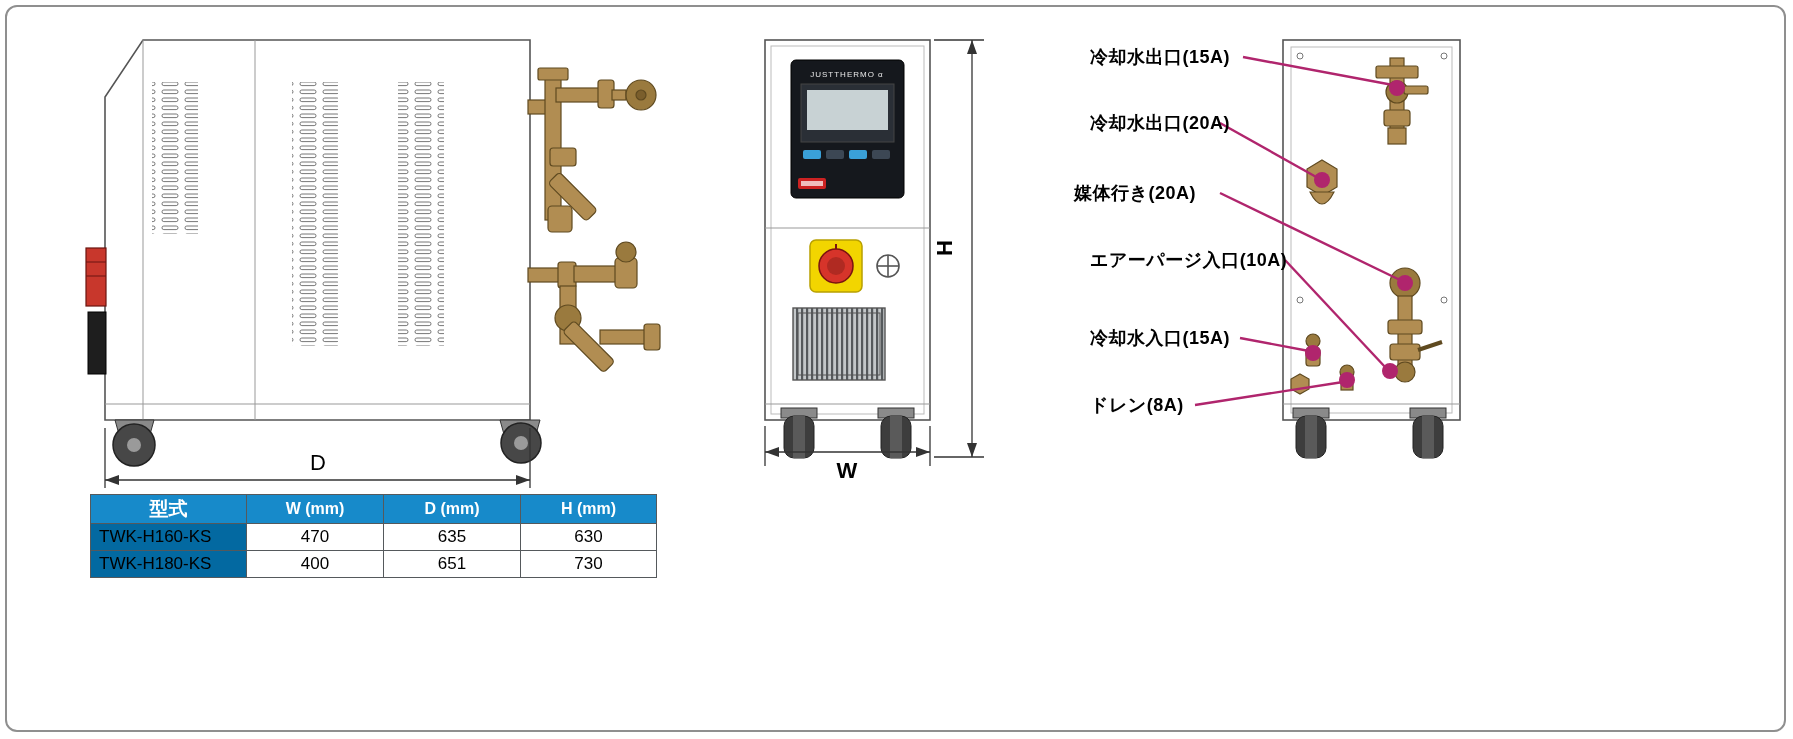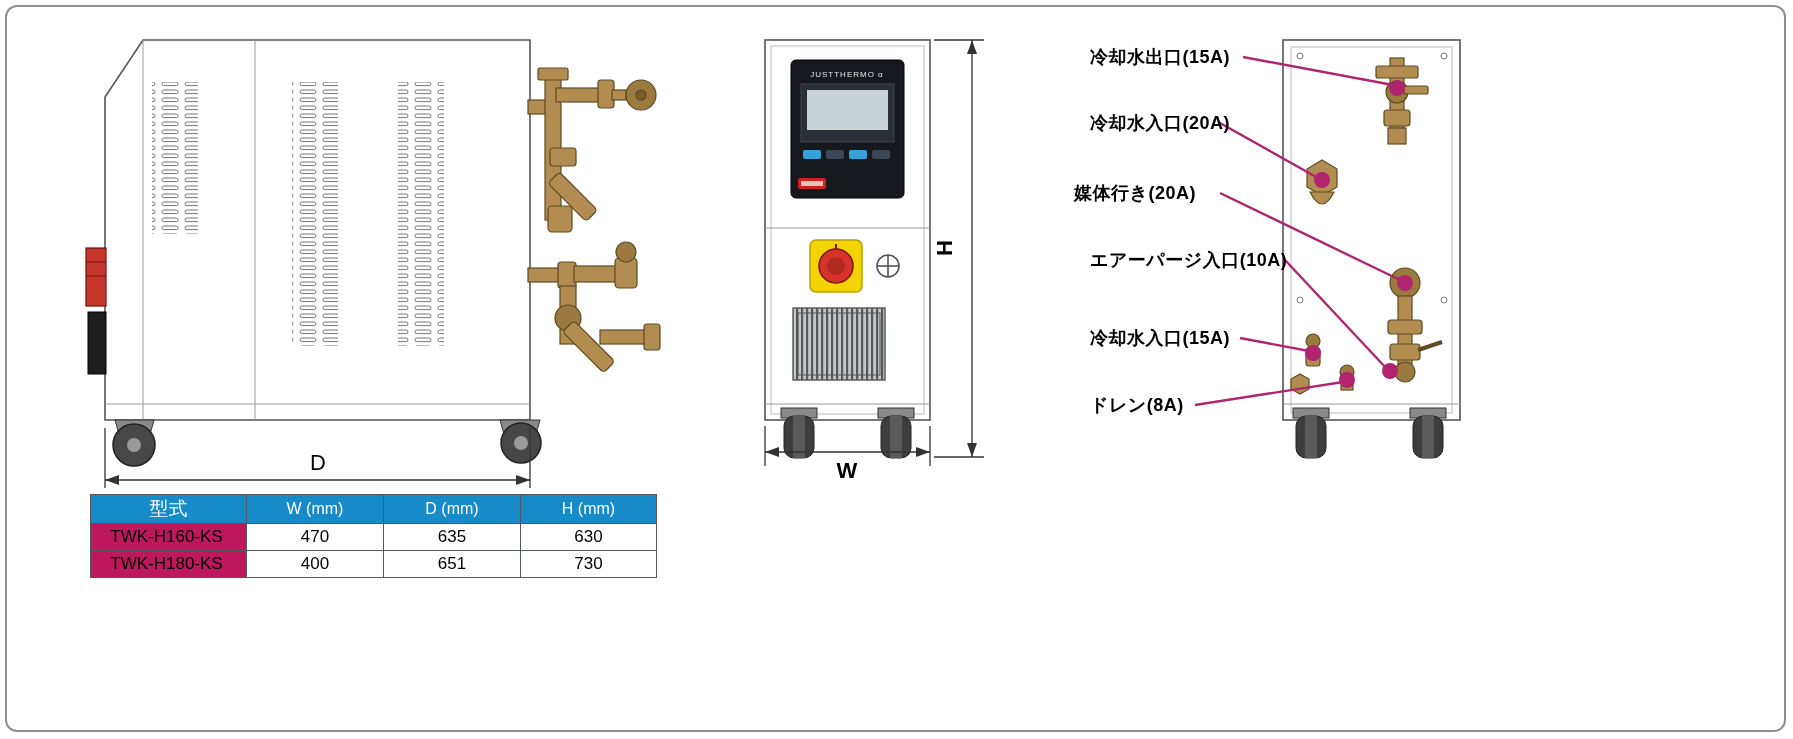--- a/index.html
+++ b/index.html
@@ -4,23 +4,23 @@
 <style>
   *{box-sizing:border-box;margin:0;padding:0}
   html,body{background:#fff}
   body{font-family:"Liberation Sans",sans-serif;color:#000}
   .canvas{position:relative;width:1793px;height:739px;background:#fff;overflow:hidden}
   .frame{position:absolute;left:5px;top:5px;width:1781px;height:727px;border:2px solid #8f8f8f;border-radius:12px;pointer-events:none}
   .drawing{position:absolute;left:0;top:0}
   .callout-label{position:absolute;font-size:18px;font-weight:700;color:#000;white-space:nowrap;letter-spacing:.5px}
   .spec-table{position:absolute;left:90px;top:494px;border-collapse:collapse;table-layout:fixed;width:566px;font-size:17px}
   .spec-table th,.spec-table td{border:1px solid #55595c;height:27px;text-align:center;padding:1px 4px;font-weight:400}
-  .spec-table thead th{background:#178aca;color:#fff;font-weight:400;height:18px;font-size:16px}
+  .spec-table thead th{background:#178aca;color:#fff;font-weight:700;height:18px;font-size:16px}
   .spec-table th.model-col{font-size:19px}
-  .spec-table td.model-cell{background:#be185d;text-align:center;padding-left:0}
+  .spec-table td.model-cell{background:#0369a1;text-align:left;padding-left:8px}
   svg text{font-family:"Liberation Sans",sans-serif}
 </style>
 </head>
 <body>
 
 <div class="canvas">
   <div class="frame"></div>
 
   <svg class="drawing" width="1793" height="739" viewBox="0 0 1793 739">
     <defs>
@@ -224,21 +224,21 @@
       <circle cx="1397" cy="88" r="8" stroke="none"></circle>
       <circle cx="1322" cy="180" r="8" stroke="none"></circle>
       <circle cx="1405" cy="283" r="8" stroke="none"></circle>
       <circle cx="1390" cy="371" r="8" stroke="none"></circle>
       <circle cx="1313" cy="353" r="8" stroke="none"></circle>
       <circle cx="1347" cy="380" r="8" stroke="none"></circle>
     </g>
   </svg>
 
   <div class="callout-label" style="left:1090px;top:45px">冷却水出口(15A)</div>
-  <div class="callout-label" style="left:1090px;top:111px">冷却水入口(20A)</div>
+  <div class="callout-label" style="left:1090px;top:111px">冷却水出口(20A)</div>
   <div class="callout-label" style="left:1074px;top:181px">媒体行き(20A)</div>
   <div class="callout-label" style="left:1090px;top:248px">エアーパージ入口(10A)</div>
   <div class="callout-label" style="left:1090px;top:326px">冷却水入口(15A)</div>
   <div class="callout-label" style="left:1090px;top:393px">ドレン(8A)</div>
 
   <table class="spec-table">
     <colgroup>
       <col style="width:156px">
         <col style="width:137px">
         <col style="width:137px">

